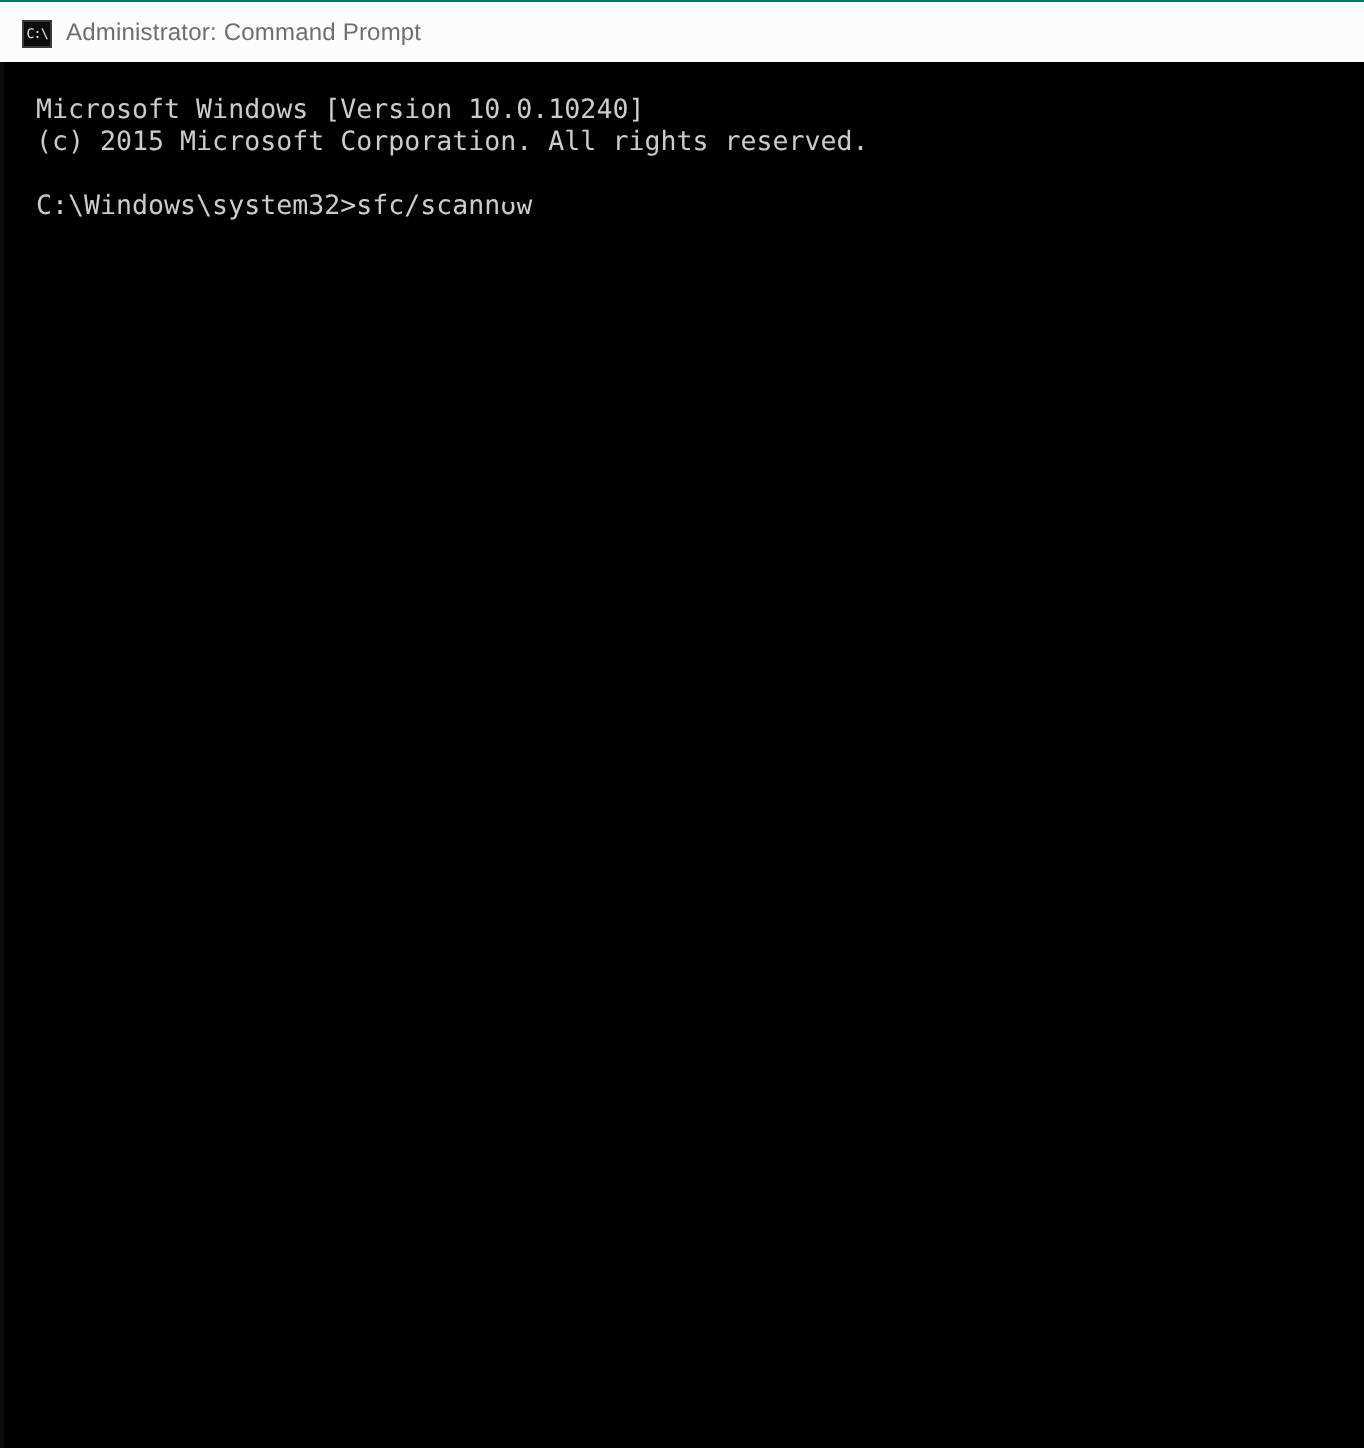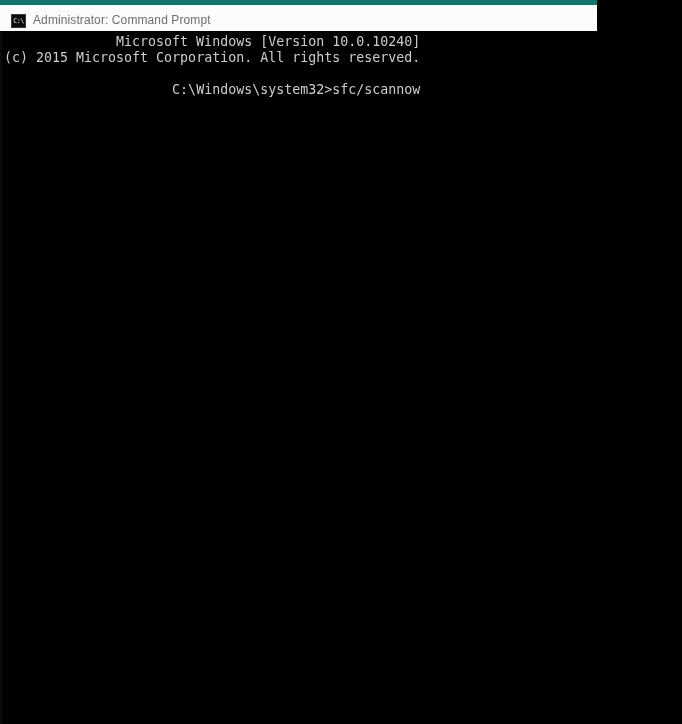--- a/index.html
+++ b/index.html
@@ -21,24 +21,24 @@
     background: #000000;
     box-sizing: border-box;
     overflow: hidden;
   }
 
   
   #titlebar {
     position: absolute;
     left: 0;
     top: 0;
-    width: 597px;
+    width: 682px;
     height: 31px;
     background: #fcfcfc;
-    border-top: 5px solid #0f766e;
+    border-top: 1px solid #0f766e;
     box-sizing: border-box;
     display: flex;
     align-items: center;
     overflow: hidden;
     user-select: none;
   }
 
   #cmd-icon {
     position: absolute;
     left: 11px;
@@ -86,29 +86,28 @@
     background: #000000;
     border-left: 2px solid #0a0a0a;
     box-sizing: border-box;
     overflow: hidden;
   }
 
   #console-text {
     position: absolute;
     left: 2px;
     top: 3px;
-    margin: 0;
+    margin: 14px;
     padding: 0;
     font-family: "DejaVu Sans Mono", monospace;
     font-size: 13.3px;
     line-height: 16px;
     color: #cccccc;
     white-space: pre;
     letter-spacing: 0px;
-    text-align: right;
   }
 
   #caret {
     position: absolute;
     left: 250px;
     top: 68px;
     width: 8px;
     height: 2px;
     background: #000000;
   }

